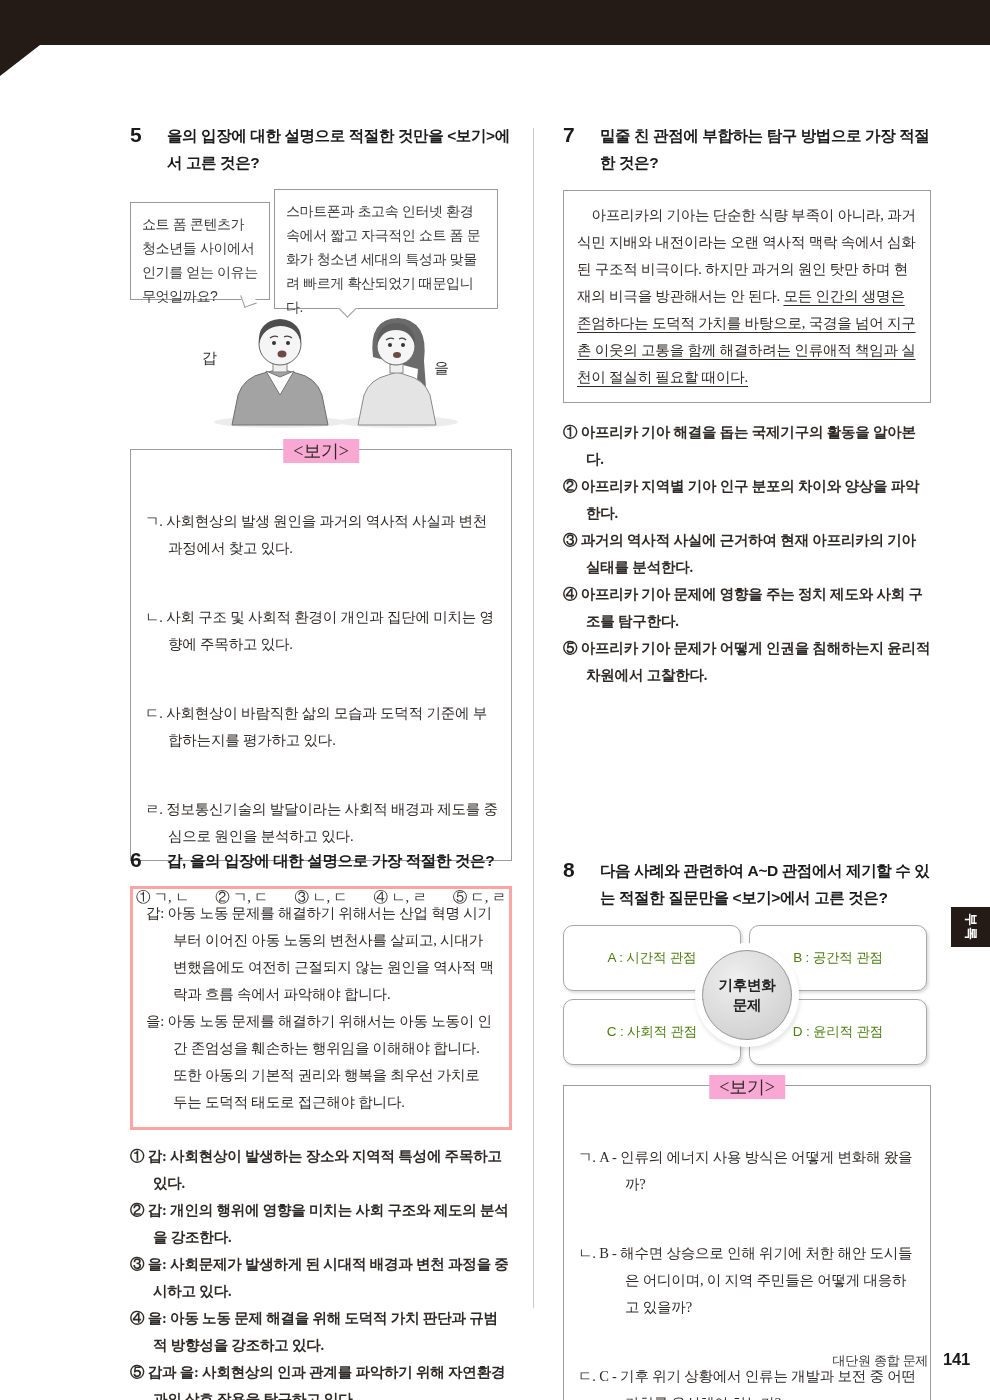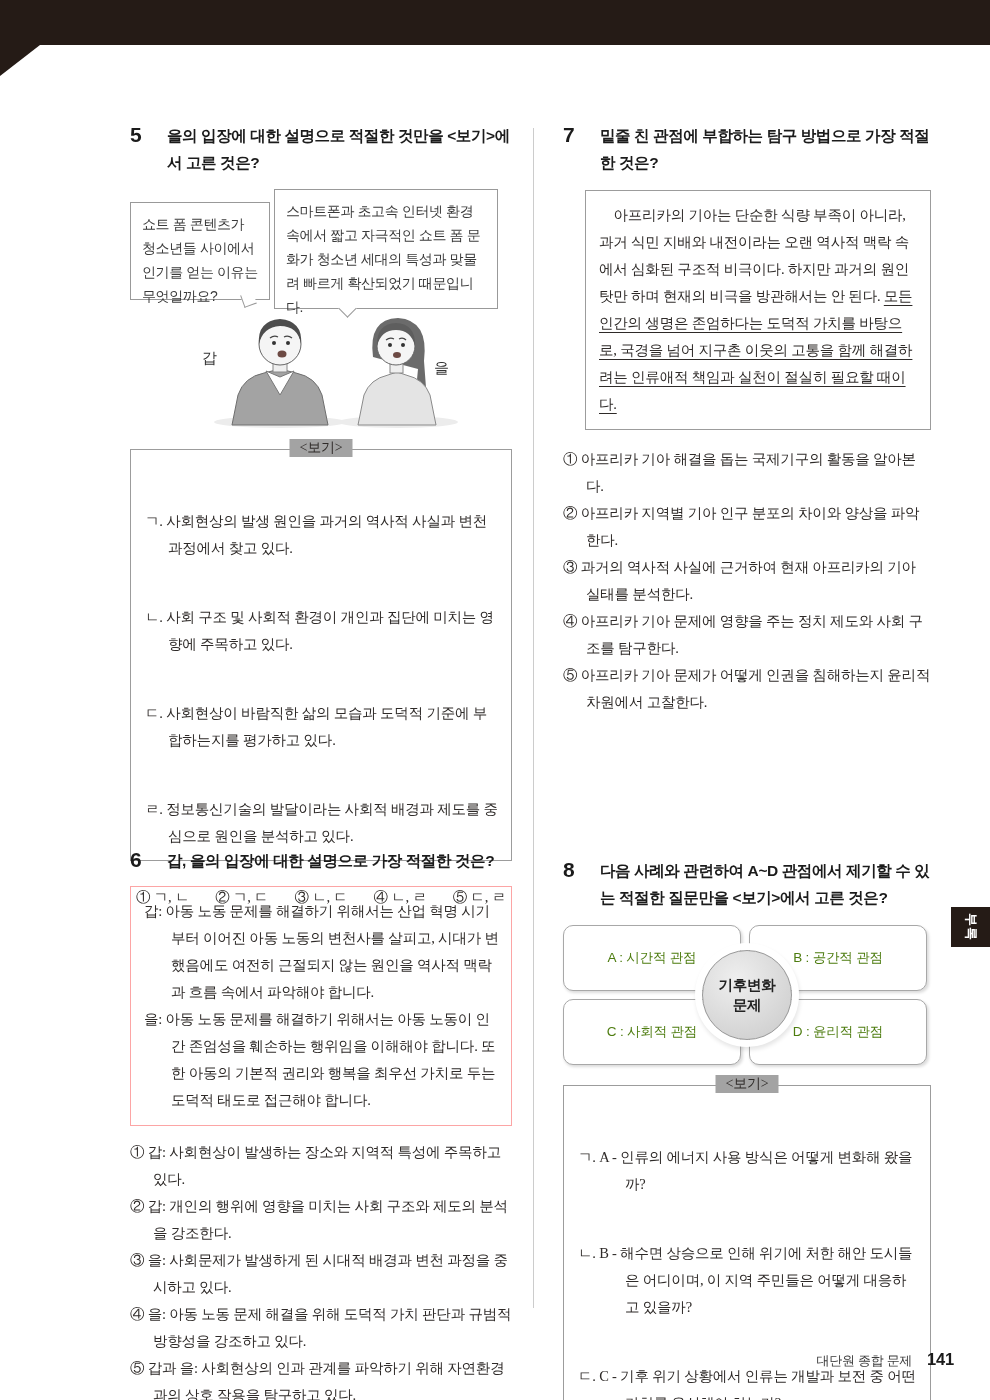--- a/index.html
+++ b/index.html
@@ -30,56 +30,56 @@
     border-right:1px solid #999; border-bottom:1px solid #999; bottom:-7px; transform:rotate(45deg); }
   .bubble-left .tail { right:14px; transform:rotate(70deg); }
   .bubble-right .tail { left:66px; transform:rotate(45deg); }
   .figs { position:relative; height:118px; margin-top:2px; }
   .fig-label { position:absolute; font-family:"Liberation Sans", sans-serif; font-size:15px; color:#333; }
   .lbl-gap { left:72px; top:38px; }
   .lbl-eul { left:304px; top:48px; }
 
   .bogi { position:relative; border:1px solid #9c9c9c; margin-top:20px; padding:16px 12px 10px 14px; }
   .bogi-label { position:absolute; top:-11px; left:50%; transform:translateX(-50%);
-    background:#a3a3a3; padding:0 10px; font-size:14px; color:#2e2a28; white-space:nowrap; }
+    background:#f9a8d4; padding:0 10px; font-size:18px; color:#2e2a28; white-space:nowrap; }
   .bg-item { font-size:14.5px; line-height:27px; padding-left:23px; text-indent:-23px;margin-top:42px; }
   .bg-item.deep { padding-left:47px; text-indent:-47px; }
 
   .choices { display:flex; gap:26px; margin-top:27px; font-size:14.5px; white-space:nowrap;justify-content:center; }
 
   
   .q6 { left:130px; top:847px; width:382px; }
-  .dlg-box { border:1px solid #fca5a5; margin-top:12px; padding:11px 12px 11px 13px; }
+  .dlg-box { border:3px solid #fca5a5; margin-top:12px; padding:11px 12px 11px 13px; }
   .dlg { font-size:14.5px; line-height:27px; padding-left:27px; text-indent:-27px; }
-  .opts { margin-top:13px; }
+  .opts { margin-top:13px;font-weight:bold; }
   .opt { font-size:14.5px; line-height:27px; padding-left:23px; text-indent:-23px; }
 
   
   .q7 { left:563px; top:122px; width:368px; }
-  .passage-box { border:1px solid #9c9c9c; margin-top:14px; padding:11px 13px;margin-left:22px; }
+  .passage-box { border:1px solid #9c9c9c; margin-top:14px; padding:11px 13px; }
   .passage { margin:0; font-size:14.5px; line-height:27px; text-indent:1em; }
   .passage .ul { text-decoration:underline; text-underline-offset:4px; }
 
   
   .q8 { left:563px; top:857px; width:368px; }
   .diagram { position:relative; margin-top:14px; width:368px; }
   .dg-row { display:flex; gap:8px; margin-bottom:8px; }
   .dg-box { width:178px; height:66px; border:1px solid #a8a8a8; border-radius:10px; background:#fff;
     box-shadow:1.5px 2px 3px rgba(0,0,0,0.14); display:flex; align-items:center; justify-content:center;
     font-family:"Liberation Sans", sans-serif; font-size:13.5px; color:#4d7c0f; box-sizing:border-box; }
   .dg-circle { position:absolute; left:50%; top:50%; transform:translate(-50%,-50%);
     width:90px; height:90px; border-radius:50%; border:1px solid #999;
     background:radial-gradient(circle at 38% 32%, #efefef, #c9c9c9);
     box-shadow:0 0 0 7px #ffffff, 1px 3px 4px 7px rgba(0,0,0,0.10);
     display:flex; align-items:center; justify-content:center; text-align:center;
     font-family:"Liberation Sans", sans-serif; font-weight:bold; font-size:14.5px; line-height:20px;
     white-space:pre-line; color:#222; box-sizing:border-box; }
 
   
-  .footer { position:absolute; right:36px; bottom:30px; display:flex; align-items:baseline;
+  .footer { position:absolute; right:20px; bottom:30px; display:flex; align-items:baseline;
     font-family:"Liberation Sans", sans-serif; }
   .footer-label { font-size:13px; color:#3a3a3a; letter-spacing:-0.3px; }
   .footer-page { font-size:16.5px; font-weight:bold; color:#1b1b1b; margin-left:15px; }
   .side-tab { position:absolute; right:0; top:907px; width:39px; height:40px; background:#251b16;
     display:flex; align-items:center; justify-content:center; }
   .side-tab span { transform:rotate(90deg); color:#fff; font-family:"Liberation Sans", sans-serif;
     font-size:13px; font-weight:bold; letter-spacing:1px; white-space:nowrap; }
 </style>
 </head>
 <body>

